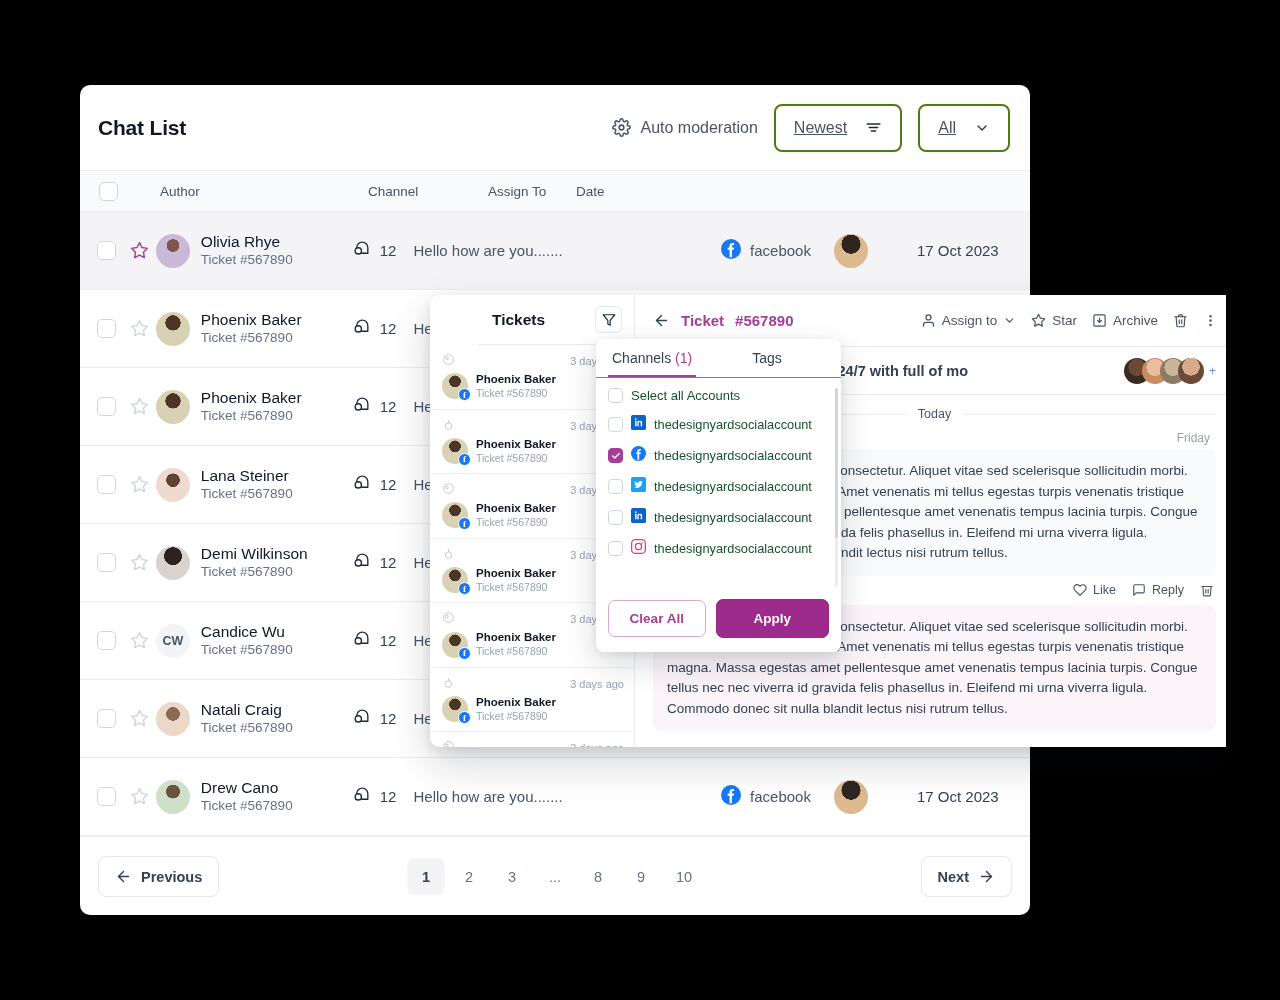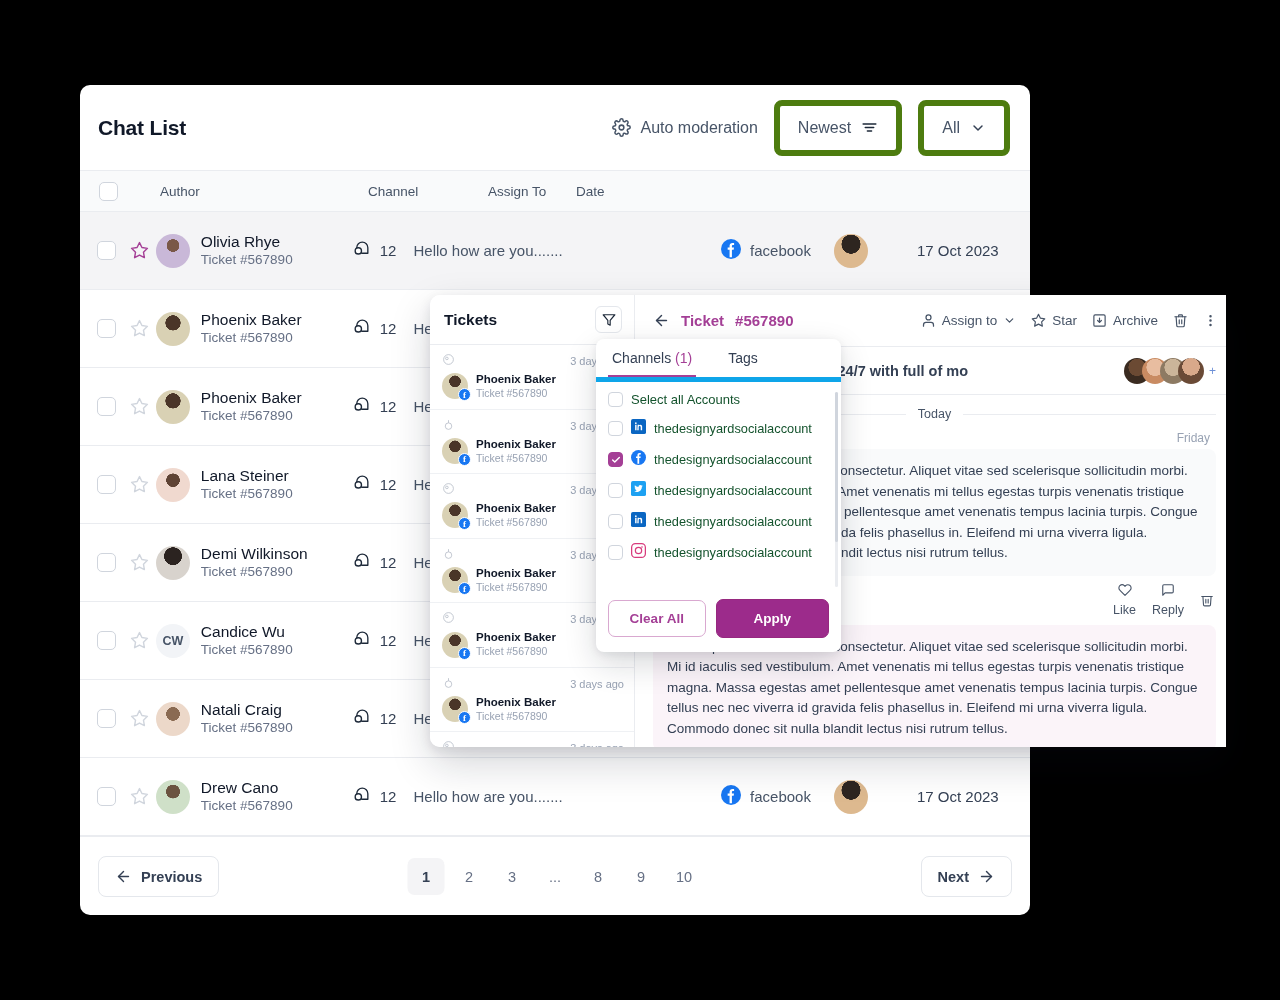--- a/index.html
+++ b/index.html
@@ -32,26 +32,27 @@
   .header-right {
     margin-left: auto;
     display: flex; align-items: center; gap: 16px;
   }
   .auto-mod {
     display: flex; align-items: center; gap: 9px;
     color: #475467; font-size: 16px;
     cursor: pointer;
   }
   .pill {
-    border: 6px solid #4d7c0f;
+    border: 2px solid #4d7c0f;
     border-radius: 8px;
     background: #fff;
-    display: flex; align-items: center; gap: 10px;
+    display: flex; align-items: center; gap: 18px;
     color: #475467; font-size: 16px;
     cursor: pointer;
+    text-decoration: underline;
   }
   .pill.newest { padding: 13px 18px; }
   .pill.all { padding: 13px 18px; }
 
   
   .table-head {
     display: flex; align-items: center;
     height: 42px;
     background: #f9fafb;
     border-top: 1px solid #eaecf0;
@@ -144,20 +145,21 @@
     width: 205px; flex: 0 0 auto;
     background: #fff;
     border-right: 1px solid #eaecf0;
     display: flex; flex-direction: column;
   }
   .tickets-head {
     height: 50px;
     display: flex; align-items: center;
     padding: 0 12px 0 14px;
     border-bottom: 1px solid #eaecf0;
+    margin-left: 48px;
   }
   .tickets-title { font-size: 15.5px; font-weight: bold; color: #101828; }
   .filter-btn {
     margin-left: auto;
     width: 27px; height: 27px;
     border: 1px solid #e4e7ec; border-radius: 6px;
     background: #fff;
     display: flex; align-items: center; justify-content: center;
     cursor: pointer;
   }
@@ -233,38 +235,39 @@
     background: #f9fafb;
     border-radius: 8px;
     padding: 12px 14px;
     font-size: 13.5px; color: #344054; line-height: 1.52;
   }
   .bubble.pinkish { background: #fbf4f9; }
   .bubble-actions {
     display: flex; align-items: center; justify-content: flex-end;
     gap: 16px; padding: 7px 2px 8px 0;
   }
-  .ba { display: flex; align-items: center; gap: 6px; font-size: 12.5px; color: #475467; cursor: pointer; flex-direction: column; }
+  .ba { display: flex; align-items: center; gap: 6px; font-size: 12.5px; color: #475467; cursor: pointer; }
 
   
   .popover {
     position: absolute;
     left: 596px; top: 339px;
     width: 245px; height: 313px;
     background: #fff;
     border-radius: 8px;
     box-shadow: 0 12px 32px rgba(16,24,40,0.16), 0 2px 8px rgba(16,24,40,0.08);
     display: flex; flex-direction: column;
     overflow: hidden;
   }
   .pop-tabs {
     display: flex; align-items: stretch;
-    border-bottom: 5px solid #0ea5e9;
+    border-bottom: 1px solid #0ea5e9;
     padding: 0 12px;
     flex: 0 0 auto;
+    gap: 24px;
   }
   .pop-tab {
     padding: 11px 4px 9px;
     font-size: 14px; color: #344054;
     cursor: pointer;
     border-bottom: 2px solid transparent;
     margin-right: 28px;
   }
   .pop-tab.active { border-bottom-color: #a43f96; }
   .cnt { color: #a43f96; }

